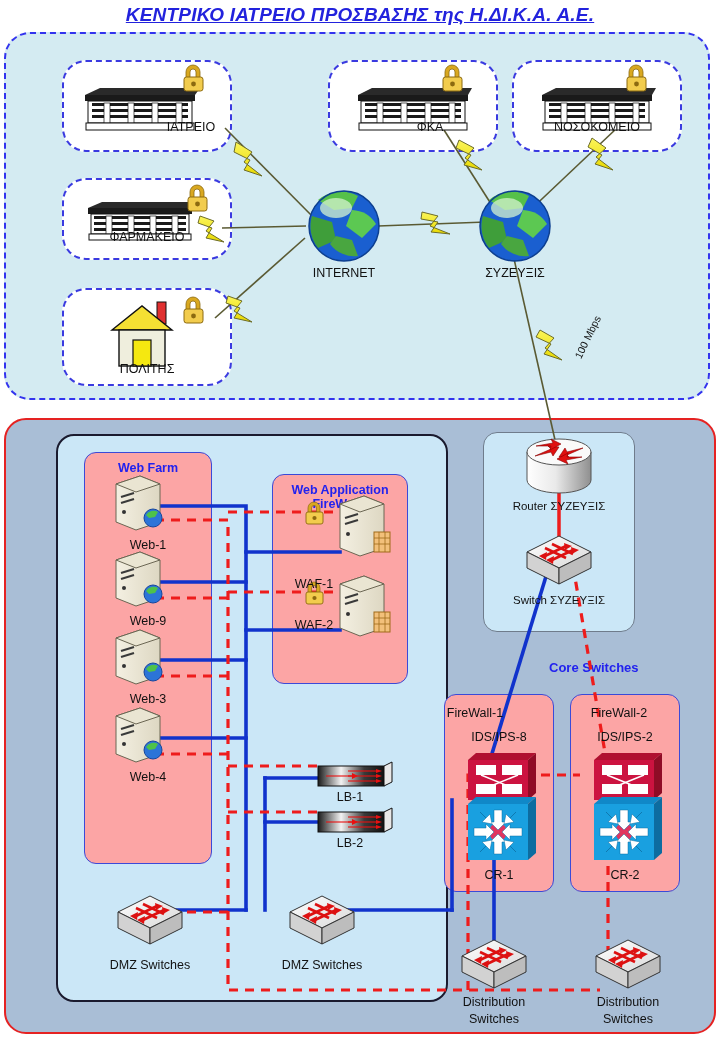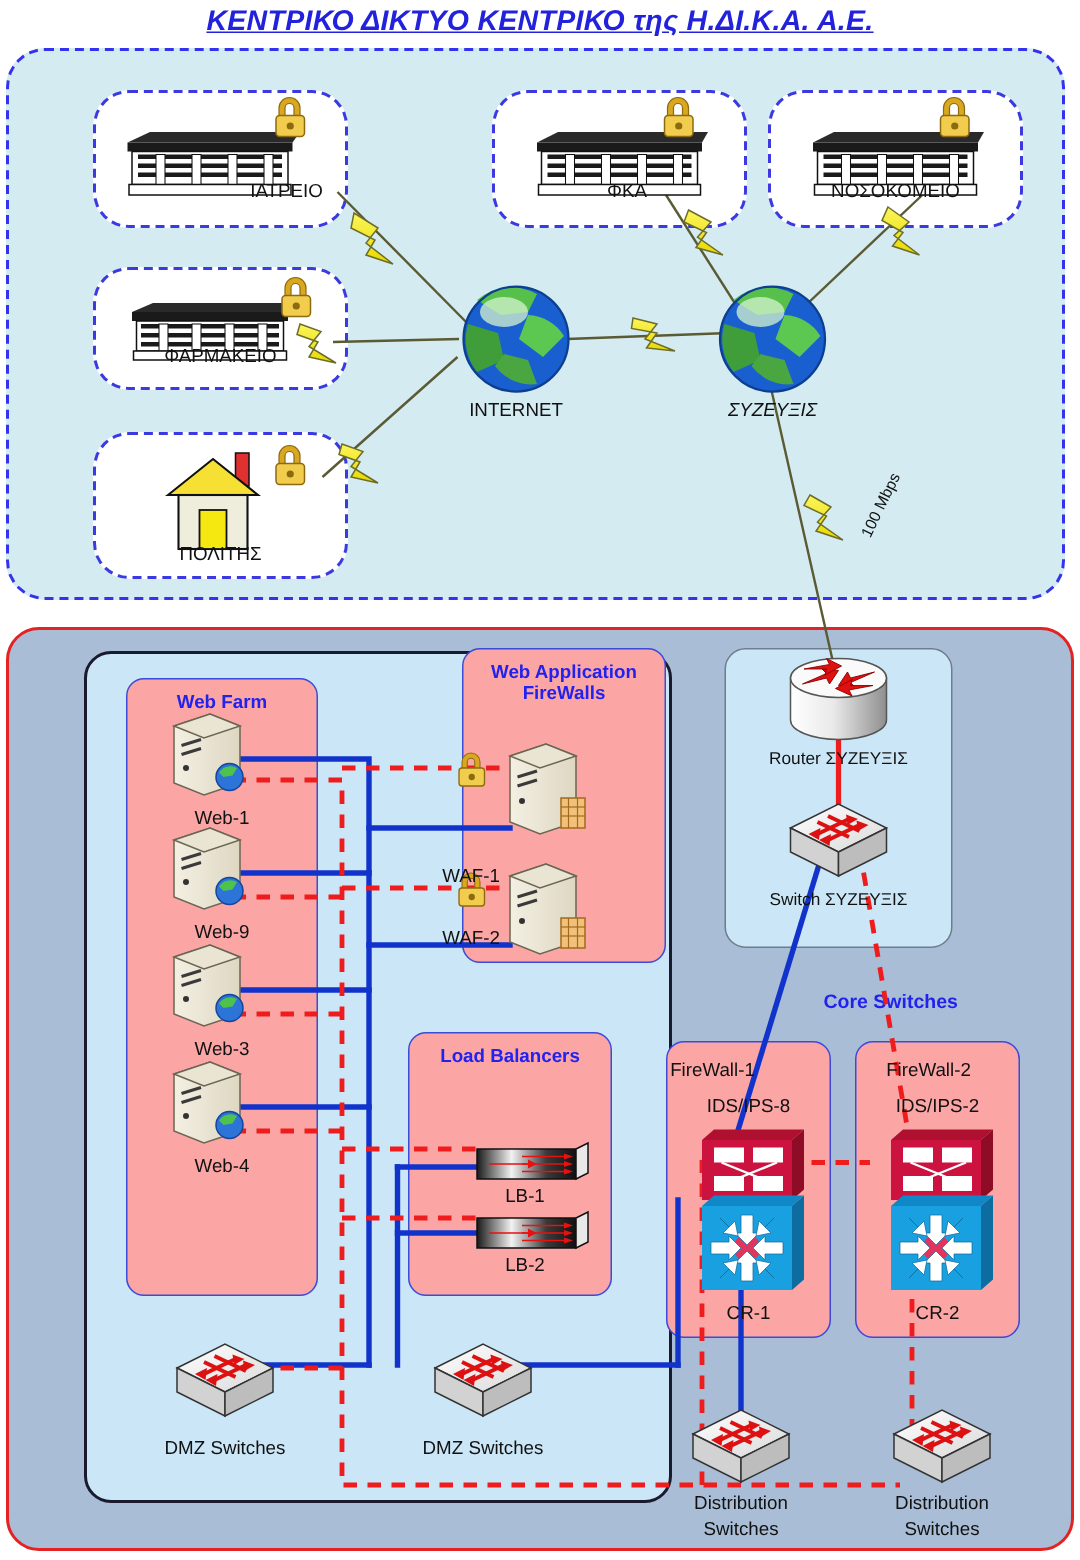--- a/index.html
+++ b/index.html
@@ -50,46 +50,43 @@
 
   
   svg.layer{position:absolute;left:0;top:0;width:720px;height:1040px;overflow:visible;}
   svg.links{pointer-events:none;}
 </style>
 </head>
 <body>
 
 <div id="root">
 
-  <div class="title">ΚΕΝΤΡΙΚΟ ΔΙΚΤΥΟ ΚΕΝΤΡΙΚΟ της Η.ΔΙ.Κ.Α. Α.Ε.</div>
+  <div class="title">ΚΕΝΤΡΙΚΟ ΙΑΤΡΕΙΟ ΠΡΟΣΒΑΣΗΣ της Η.ΔΙ.Κ.Α. Α.Ε.</div>
 
   <div class="access-zone"></div>
 
   <div class="node-box" style="left:62px;top:60px;width:170px;height:92px;"></div>
   <div class="node-box" style="left:62px;top:178px;width:170px;height:82px;"></div>
   <div class="node-box" style="left:62px;top:288px;width:170px;height:98px;"></div>
   <div class="node-box" style="left:328px;top:60px;width:170px;height:92px;"></div>
   <div class="node-box" style="left:512px;top:60px;width:170px;height:92px;"></div>
 
   <div class="core-zone"></div>
   <div class="dmz-zone"></div>
   <div class="suzeuxis-box"></div>
 
   <div class="group" style="left:84px;top:452px;width:128px;height:412px;">
     <div class="group-title">Web Farm</div>
   </div>
 
-  <div class="group" style="left:272px;top:432px;width:136px;height:210px;margin-left:36px;">
+  <div class="group" style="left:272px;top:474px;width:136px;height:210px;">
     <div class="group-title two">Web Application</div>
     <div class="group-title two" style="top:22px;">FireWalls</div>
   </div>
 
-  <div class="group" style="left:272px;top:688px;width:136px;height:176px;">
-    <div class="group-title">Load Balancers</div>
-  </div>
 
   <div class="group" style="left:444px;top:694px;width:110px;height:198px;"></div>
   <div class="group" style="left:570px;top:694px;width:110px;height:198px;"></div>
 
   <div class="zone-label" style="left:508px;top:660px;margin-left:41px;">Core Switches</div>
 
   <svg class="layer links" viewBox="0 0 720 1040">
     <defs>
       <linearGradient id="gBolt" x1="0" y1="0" x2="0" y2="1">
         <stop offset="0%" stop-color="#fbf55a"></stop>
@@ -581,25 +578,25 @@
           <polygon points="640,951 648,954 641,958"></polygon>
         <polygon points="616,956 608,960 615,964"></polygon>
           <polygon points="623,960 615,964 622,968"></polygon>
       </g>
     </g>
   </svg>
 
   <div class="lbl" style="left:62px;top:120px;width:170px;padding-left:44px;">ΙΑΤΡΕΙΟ</div>
   <div class="lbl" style="left:62px;top:230px;width:170px;">ΦΑΡΜΑΚΕΙΟ</div>
   <div class="lbl" style="left:62px;top:362px;width:170px;">ΠΟΛΙΤΗΣ</div>
-  <div class="lbl" style="left:336px;top:120px;width:164px;">ΦΚΑ</div>
+  <div class="lbl" style="left:348px;top:120px;width:164px;">ΦΚΑ</div>
   <div class="lbl" style="left:512px;top:120px;width:170px;">ΝΟΣΟΚΟΜΕΙΟ</div>
 
   <div class="lbl" style="left:284px;top:266px;width:120px;">INTERNET</div>
-  <div class="lbl" style="left:455px;top:266px;width:120px;font-style:italic;">ΣΥΖΕΥΞΙΣ</div>
+  <div class="lbl" style="left:455px;top:266px;width:120px;">ΣΥΖΕΥΞΙΣ</div>
 
   <div class="rot-label" style="left:572px;top:355px;">100 Mbps</div>
 
   <div class="lbl small" style="left:489px;top:500px;width:140px;">Router ΣΥΖΕΥΞΙΣ</div>
   <div class="lbl small" style="left:489px;top:594px;width:140px;">Switch ΣΥΖΕΥΞΙΣ</div>
 
   <div class="lbl" style="left:96px;top:538px;width:104px;">Web-1</div>
   <div class="lbl" style="left:96px;top:614px;width:104px;">Web-9</div>
   <div class="lbl" style="left:96px;top:692px;width:104px;">Web-3</div>
   <div class="lbl" style="left:96px;top:770px;width:104px;">Web-4</div>

